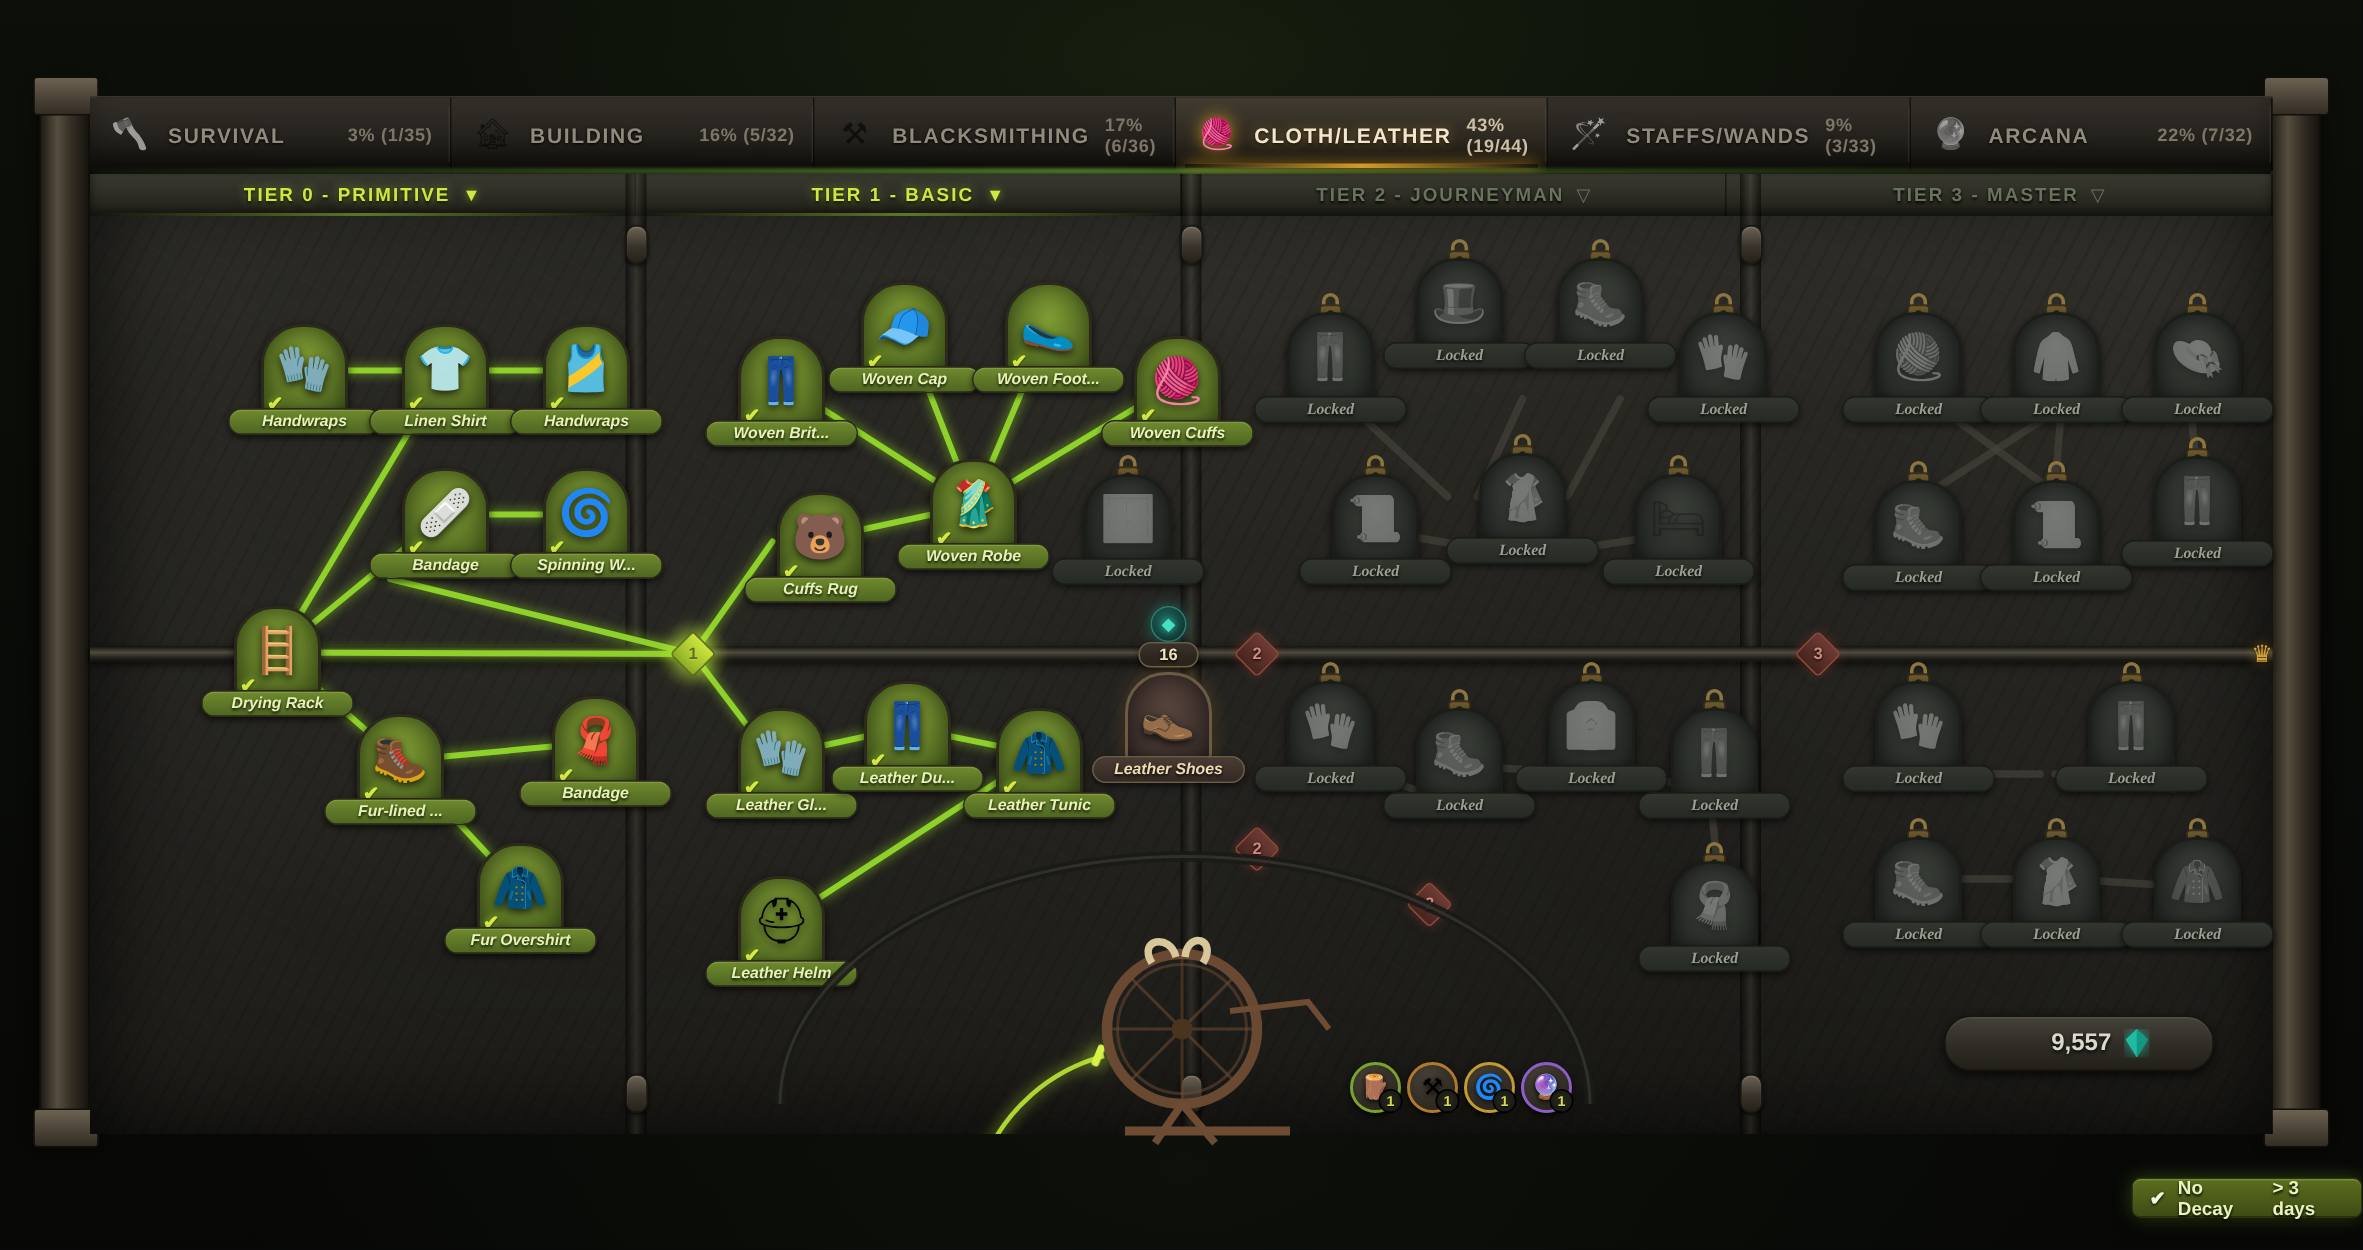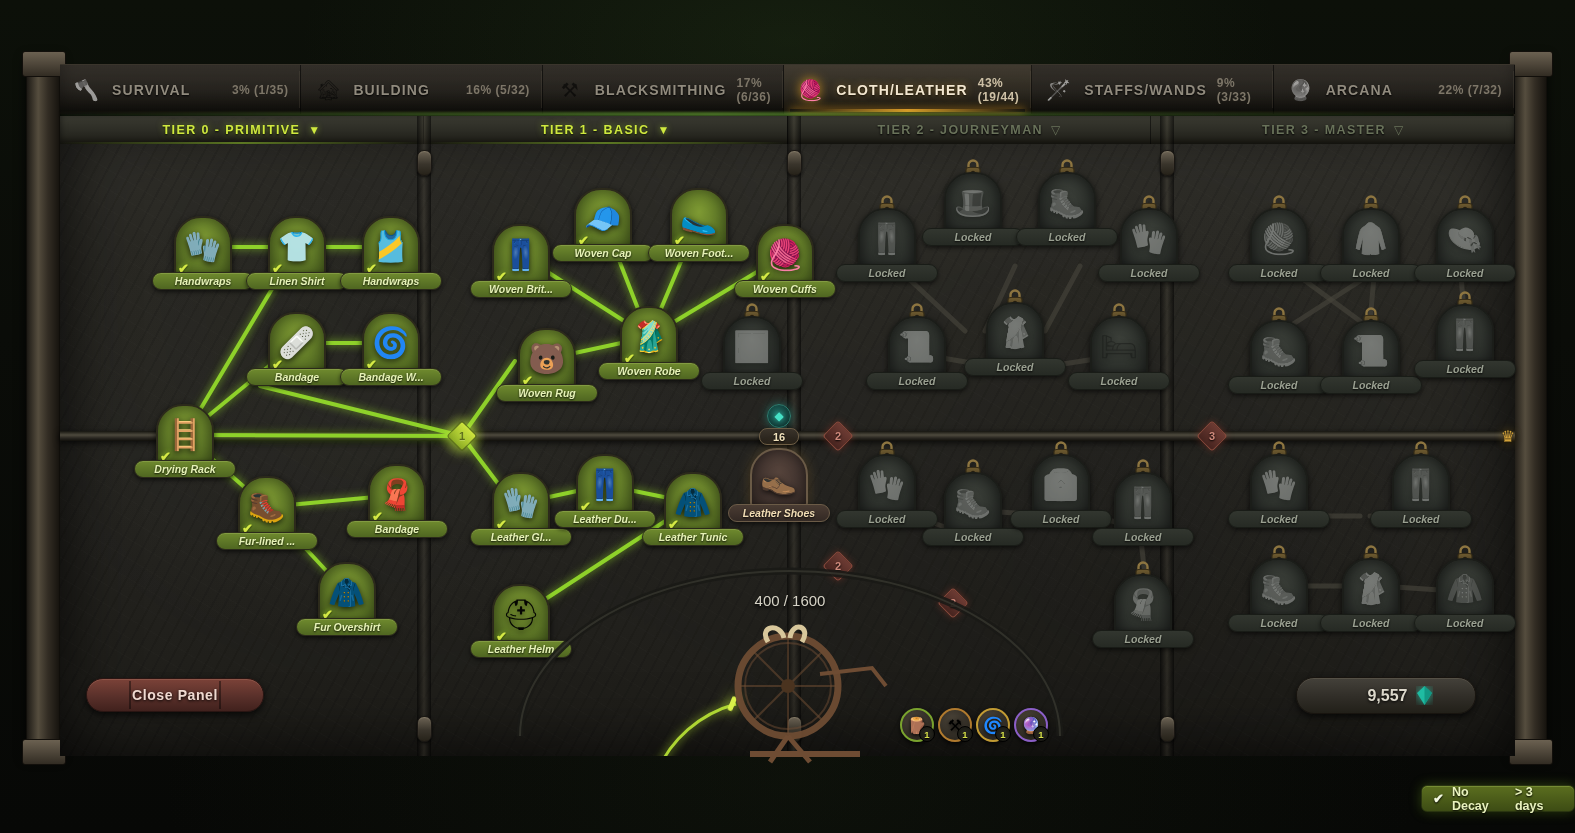--- a/index.html
+++ b/index.html
@@ -135,20 +135,21 @@
     background:linear-gradient(180deg,#6f8a2e,#4f6621);
     border:1px solid #2b2a1a;color:#e6f2b6;
     text-shadow:0 1px 2px rgba(0,0,0,.85);
     box-shadow:0 2px 4px rgba(0,0,0,.6), inset 0 1px 0 rgba(220,240,160,.18);
   }
   .node.lk .lbl{
     background:linear-gradient(180deg,#32362f,#262a24);
     border:1px solid #191c17;color:#9aa091;
     text-shadow:0 1px 2px rgba(0,0,0,.85);
     box-shadow:0 2px 4px rgba(0,0,0,.55);
+    font-family:Liberation Serif, serif;
   }
   .node.sel .lbl{
     background:linear-gradient(180deg,#4a3c33,#332924);
     border:1px solid #6b5b47;color:#f0dcb4;
     text-shadow:0 1px 2px rgba(0,0,0,.85);
     box-shadow:0 2px 5px rgba(0,0,0,.6);
   }
   .node .cost{position:absolute;left:50%;top:-20px;transform:translateX(-50%);
     min-width:40px;height:17px;border-radius:8px;
     background:linear-gradient(180deg,#3a332a,#241f18);
@@ -397,21 +398,21 @@
             <span class="glyph">🩹</span>
           </span>
           <span class="chk">✔</span>
           <span class="lbl">Bandage</span>
         </div>
         <div class="node un" style="left: 302px; top: 196px;">
           <span class="tile">
             <span class="glyph">🌀</span>
           </span>
           <span class="chk">✔</span>
-          <span class="lbl">Bandage W...</span>
+          <span class="lbl">Spinning W...</span>
         </div>
         <div class="node un" style="left: 96px; top: 288px;">
           <span class="tile">
             <span class="glyph">🪜</span>
           </span>
           <span class="chk">✔</span>
           <span class="lbl">Drying Rack</span>
         </div>
         <div class="node un" style="left: 178px; top: 360px;">
           <span class="tile">
@@ -460,21 +461,21 @@
             <span class="glyph">🧶</span>
           </span>
           <span class="chk">✔</span>
           <span class="lbl">Woven Cuffs</span>
         </div>
         <div class="node un" style="left: 458px; top: 212px;">
           <span class="tile">
             <span class="glyph">🐻</span>
           </span>
           <span class="chk">✔</span>
-          <span class="lbl">Woven Rug</span>
+          <span class="lbl">Cuffs Rug</span>
         </div>
         <div class="node un" style="left: 560px; top: 190px;">
           <span class="tile">
             <span class="glyph">🥻</span>
           </span>
           <span class="chk">✔</span>
           <span class="lbl">Woven Robe</span>
         </div>
         <div class="node lk" style="left: 663px; top: 200px;">
           <span class="lock"><svg width="19" height="22" viewBox="0 0 19 22">
@@ -804,21 +805,20 @@
       </div>
 
     <div id="station">
       <svg width="620" height="210" style="position:absolute;left:0;top:0;">
         <path d="M40 190 A 270 165 0 0 1 580 190" fill="none" stroke="#1a1a16" stroke-width="7" opacity=".9"></path>
         <path d="M40 190 A 270 165 0 0 1 580 190" fill="none" stroke="#3a3a32" stroke-width="2" opacity=".7"></path>
         <path d="M176 228 A 120 120 0 0 1 256 158" fill="none" stroke="#b6e035" stroke-width="3" opacity=".95" style="filter:drop-shadow(0 0 5px rgba(180,225,50,.9))"></path>
         <circle cx="176" cy="228" r="5" fill="#d9f24a" style="filter:drop-shadow(0 0 7px rgba(200,240,60,1))"></circle>
         <rect x="250" y="150" width="5" height="15" rx="2" fill="#d9f24a" transform="rotate(22 252 157)" style="filter:drop-shadow(0 0 7px rgba(200,240,60,1))"></rect>
       </svg>
-      <div id="sprog">400 / 1600</div>
       <div id="wheelwrap">
         <svg width="200" height="140" viewBox="0 0 200 140">
           <g stroke="#6e4c33" fill="none">
             <circle cx="78" cy="62" r="50" stroke-width="7" stroke-opacity=".95"></circle>
             <circle cx="78" cy="62" r="43" stroke-width="2" stroke-opacity=".5"></circle>
             <g stroke-width="2" stroke-opacity=".55">
               <line x1="78" y1="14" x2="78" y2="110"></line>
                 <line x1="30" y1="62" x2="126" y2="62"></line>
               <line x1="44" y1="28" x2="112" y2="96"></line>
                 <line x1="112" y1="28" x2="44" y2="96"></line>
@@ -828,23 +828,20 @@
             <path d="M110 50 L162 44 L176 62" stroke-width="4"></path>
             <path d="M58 18 C48 2 70 -2 74 14" stroke-width="5" stroke="#d8c79b"></path>
             <path d="M92 18 C102 2 82 -4 80 14" stroke-width="5" stroke="#d8c79b"></path>
           </g>
           <circle cx="78" cy="62" r="7" fill="#4a331f"></circle>
         </svg>
       </div>
     </div>
   </div>
 
-  <div id="closebtn">
-    <span>Close Panel</span>
-  </div>
 
 
   <div id="currency">
     <span class="cv">9,557</span>
     <span style="display:flex;">
       <svg width="17" height="19" viewBox="0 0 17 19">
         <path d="M8.5 0 L16 7 L8.5 19 L1 7 Z" fill="#1ec8ad" opacity=".92" style="filter:drop-shadow(0 0 5px rgba(40,220,190,.8))"></path>
         <path d="M8.5 0 L16 7 L8.5 19 Z" fill="#0f8f7c" opacity=".8"></path>
       </svg>
     </span>

